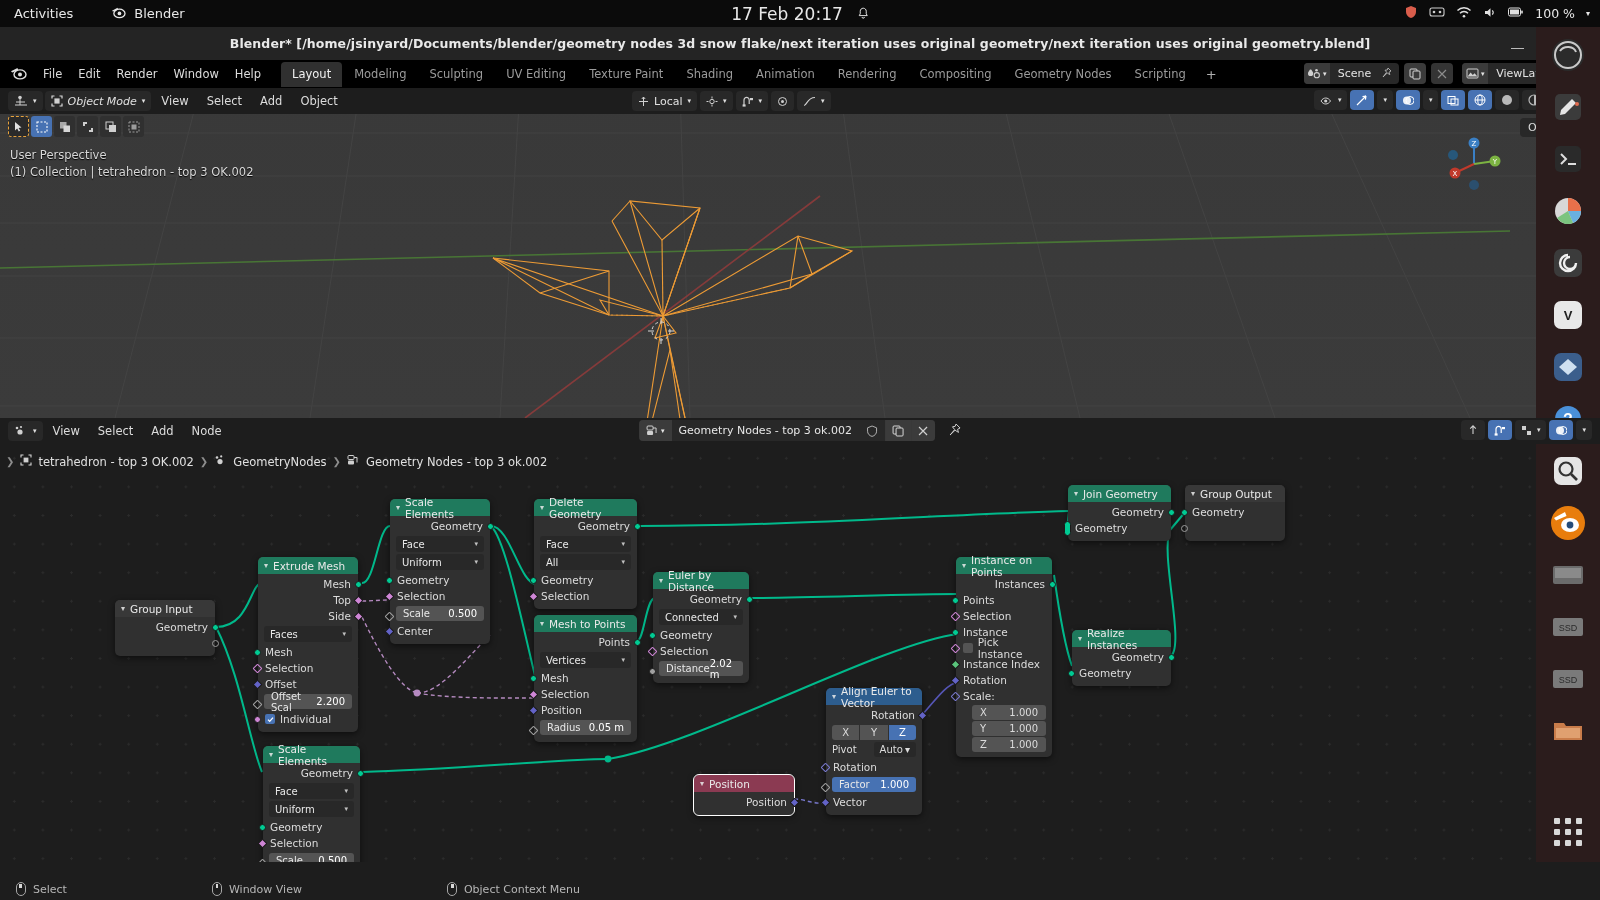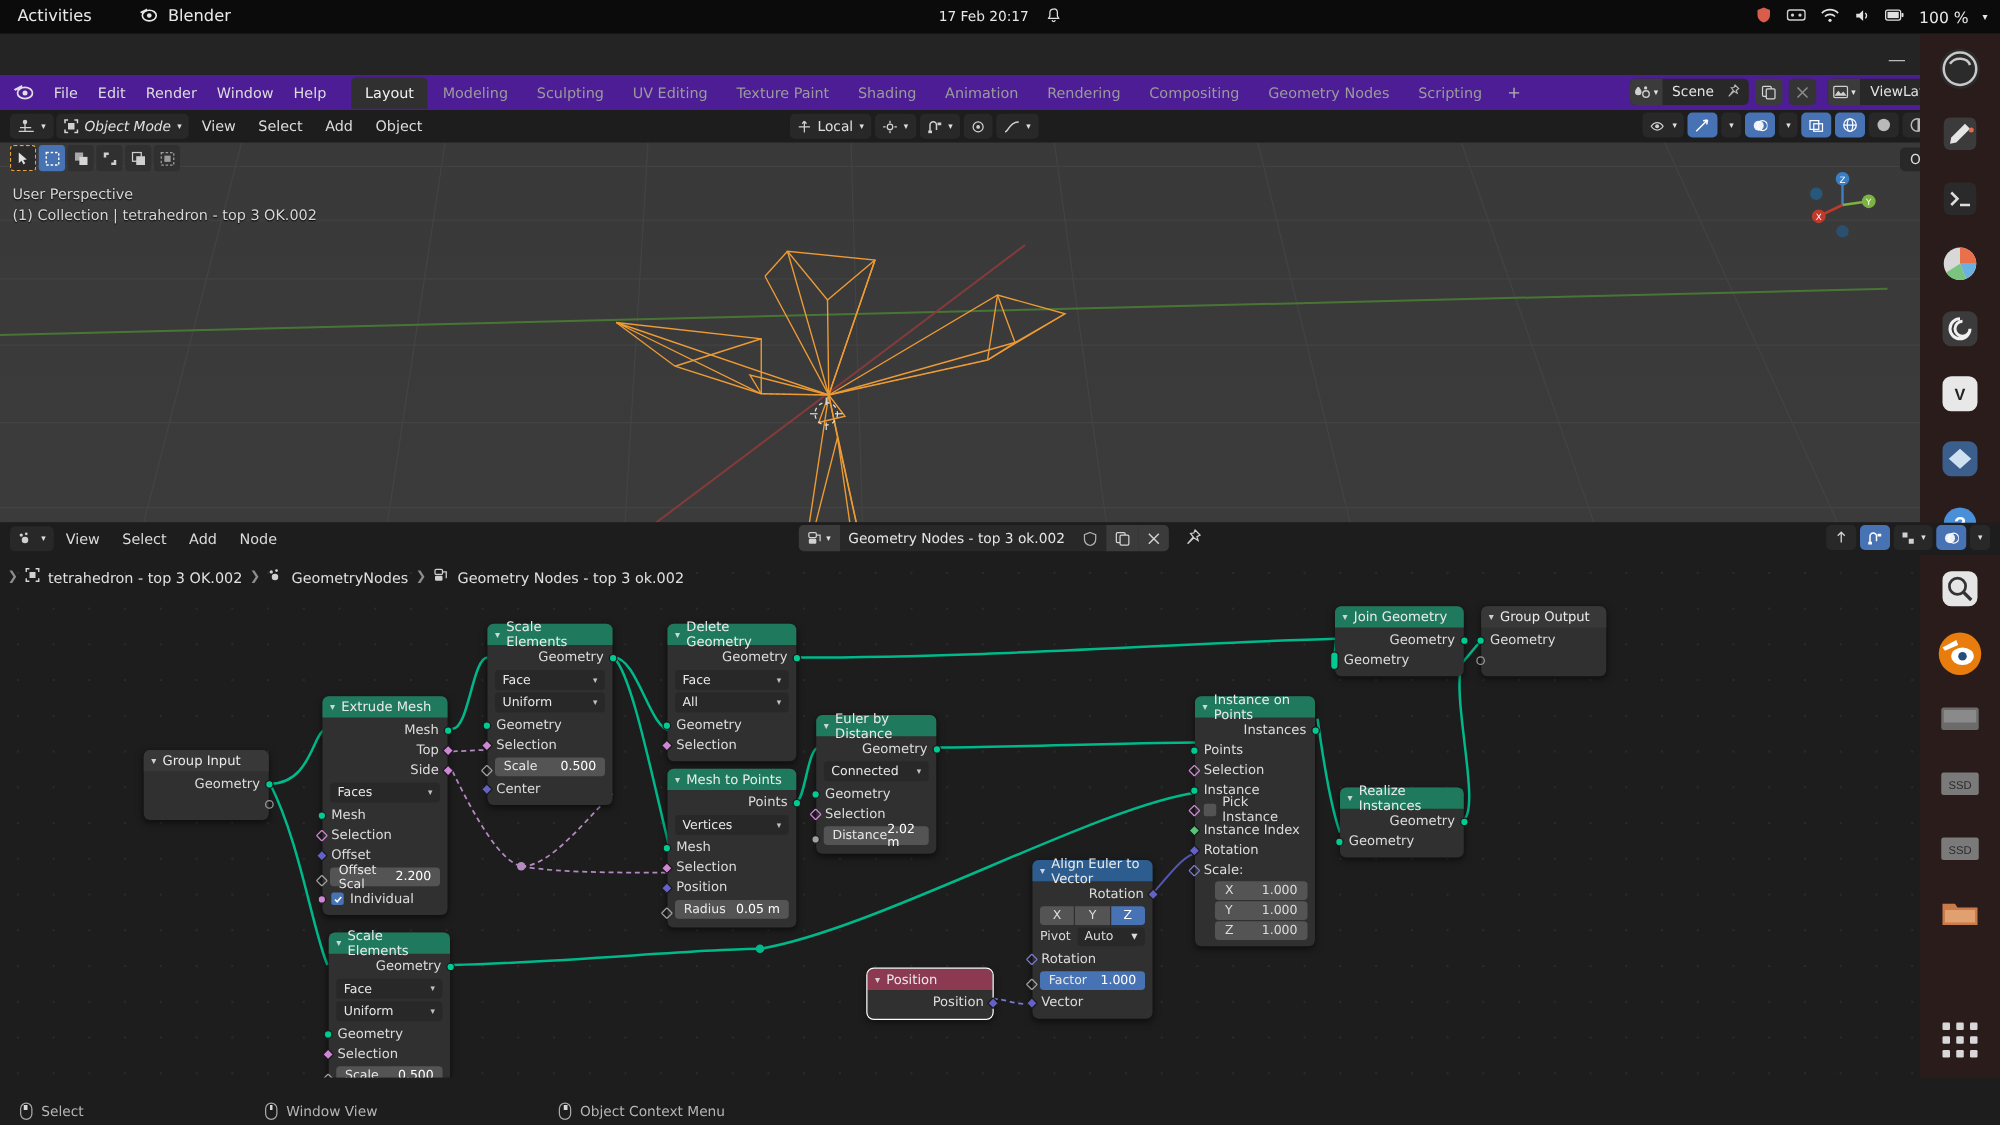--- a/index.html
+++ b/index.html
@@ -15,21 +15,21 @@
   
   .gnome-bar {
     position: absolute; top: 0; left: 0; width: 1600px; height: 27px;
     background: #0b0b0b; display: flex; align-items: center;
     font-size: 12.5px; color: #e8e8e8;
   }
   .gnome-activities { margin-left: 14px; font-size: 13px; }
   .gnome-appname { margin-left: 38px; display: flex; align-items: center; gap: 8px; font-size: 13px; }
   .gnome-clock {
     position: absolute; left: 50%; transform: translateX(-50%);
-    display: flex; align-items: center; gap: 14px; font-size: 11px;
+    display: flex; align-items: center; gap: 14px; font-size: 17px;
   }
   .gnome-tray {
     position: absolute; right: 10px; display: flex; align-items: center; gap: 11px;
     font-size: 12.5px;
   }
 
   
   .titlebar {
     position: absolute; top: 27px; left: 0; width: 1600px; height: 33px;
     background: #242424;
@@ -38,21 +38,21 @@
   .titlebar .ttext {
     font-weight: bold; font-size: 12.5px; color: #e9e9e9; letter-spacing: .1px;
   }
   .wbtns { position: absolute; right: 10px; top: 0; height: 33px; display: flex; align-items: center; gap: 20px; }
   .wbtn { width: 13px; height: 13px; position: relative; opacity: .85; }
   .wbtn i { position: absolute; background: #d6d6d6; }
 
   
   .topbar {
     position: absolute; top: 60px; left: 0; width: 1600px; height: 28px;
-    background: #4c1d95; display: flex; align-items: center;
+    background: #000000; display: flex; align-items: center;
   }
   .blender-logo { margin: 0 8px 0 10px; }
   .menu-item { padding: 3px 8px; font-size: 11.5px; color: #dcdcdc; border-radius: 3px; }
   .ws-tabs { display: flex; align-items: center; margin-left: 12px; gap: 1px; }
   .ws-tab {
     padding: 5px 11px 6px; font-size: 11.5px; color: #9b9b9b;
     border-radius: 4px 4px 0 0;
   }
   .ws-tab.active { background: #303030; color: #f0f0f0; }
   .ws-plus { color: #b0b0b0; padding: 2px 8px; font-size: 13px; }
@@ -168,21 +168,21 @@
     margin: 2px 6px; height: 16px; background: #282828; border-radius: 3px;
     display: flex; align-items: center; justify-content: space-between;
     padding: 0 6px; font-size: 10px; color: #e8e8e8;
   }
   .dropdown .dc { font-size: 7px; opacity: .8; }
   .xyz-row { display: flex; margin: 2px 6px; gap: 1px; }
   .xyz-row .xb { flex: 1; height: 15px; background: #545454; display:flex;align-items:center;justify-content:center; font-size:10px; }
   .xyz-row .xb:first-child { border-radius: 3px 0 0 3px; }
   .xyz-row .xb:last-child { border-radius: 0 3px 3px 0; }
   .xyz-row .xb.on { background: #4772b3; color: #fff; }
-  .pivot-row { display: flex; margin: 2px 6px; align-items: center; gap: 5px; font-size: 10px; }
+  .pivot-row { display: flex; margin: 2px 6px; align-items: center; gap: 17px; font-size: 10px; }
   .pivot-row .plab { color: #dcdcdc; }
   .pivot-row .pd { flex: 1; height: 15px; background: #282828; border-radius: 3px; display:flex;align-items:center;justify-content:space-between; padding: 0 6px; }
   .cbox { width: 10px; height: 10px; border-radius: 2px; background: #4772b3; margin-right: 5px; display:flex;align-items:center;justify-content:center; }
   .cbox.off { background: #545454; }
   .cbox svg { display:block; }
   .numfield { margin: 1px 6px 0 16px; height: 15px; background: #545454; border-radius: 3px; display:flex;align-items:center;justify-content:space-between;padding:0 8px;font-size:10px;}
 
   svg.links { position: absolute; inset: 0; width: 1600px; height: 418px; pointer-events: none; }
 
   
@@ -257,20 +257,21 @@
             <rect x="0.5" y="2" width="12" height="8" rx="1.6" fill="none" stroke="#e0e0e0" stroke-width="1"></rect>
             <rect x="2" y="3.5" width="9" height="5" fill="#e0e0e0"></rect>
             <rect x="13.2" y="4.4" width="1.6" height="3.2" rx=".6" fill="#e0e0e0"></rect>
           </svg></span>
       <span>100 %</span>
       <span style="font-size:8px;">▾</span>
     </span>
   </div>
 
   <div class="titlebar">
+    <span class="ttext">Blender* [/home/jsinyard/Documents/blender/geometry nodes 3d snow flake/next iteration uses original geometry/next iteration uses original geometry.blend]</span>
     <span class="wbtns">
       <span class="wbtn">
           <i style="left:0;bottom:1px;width:13px;height:1.5px;"></i>
         </span>
       <span class="wbtn">
           <i style="left:0;top:0;width:13px;height:1.5px;"></i>
           <i style="left:0;bottom:0;width:13px;height:1.5px;"></i>
           <i style="left:0;top:0;width:1.5px;height:13px;"></i>
           <i style="right:0;top:0;width:1.5px;height:13px;"></i>
         </span>

